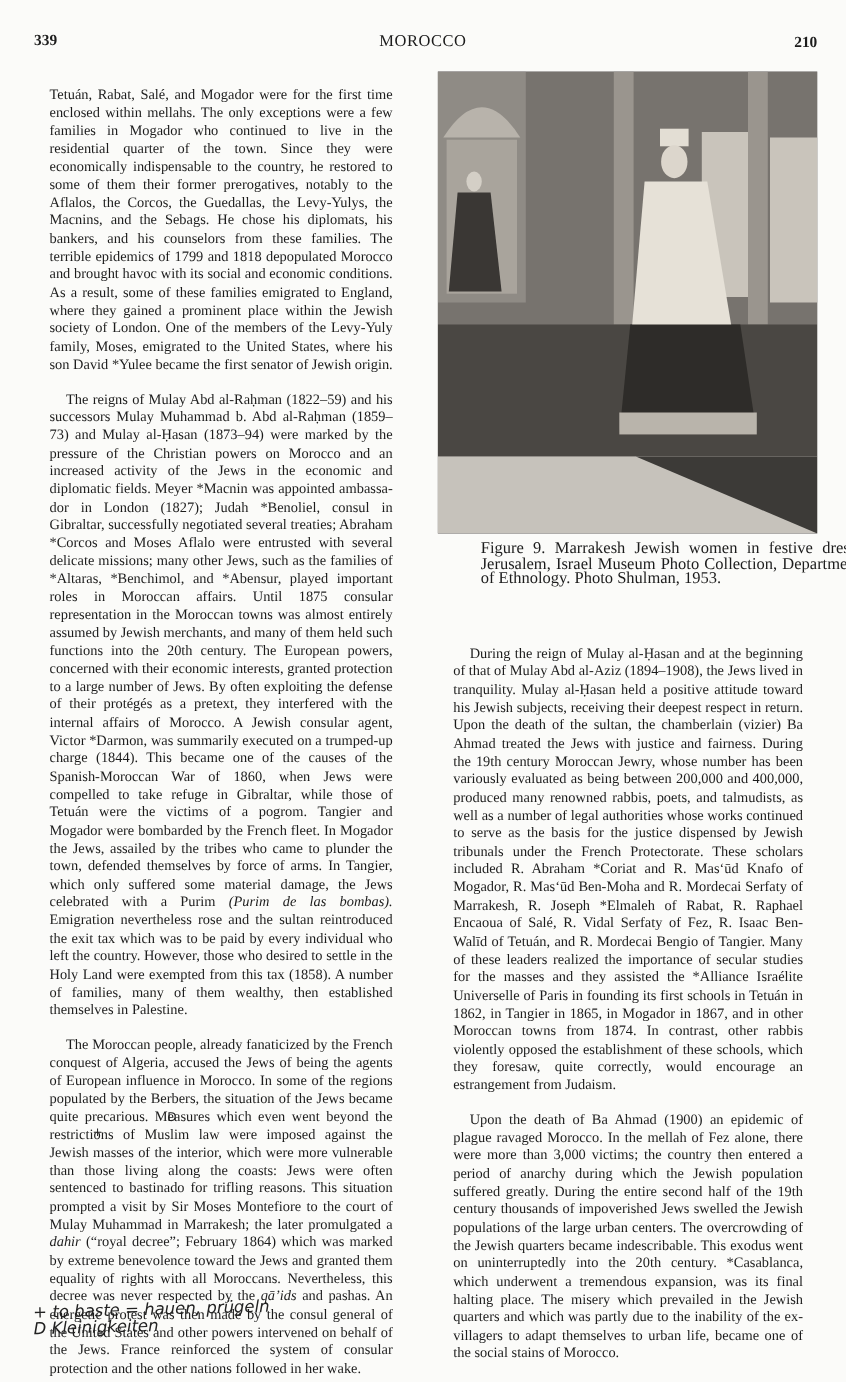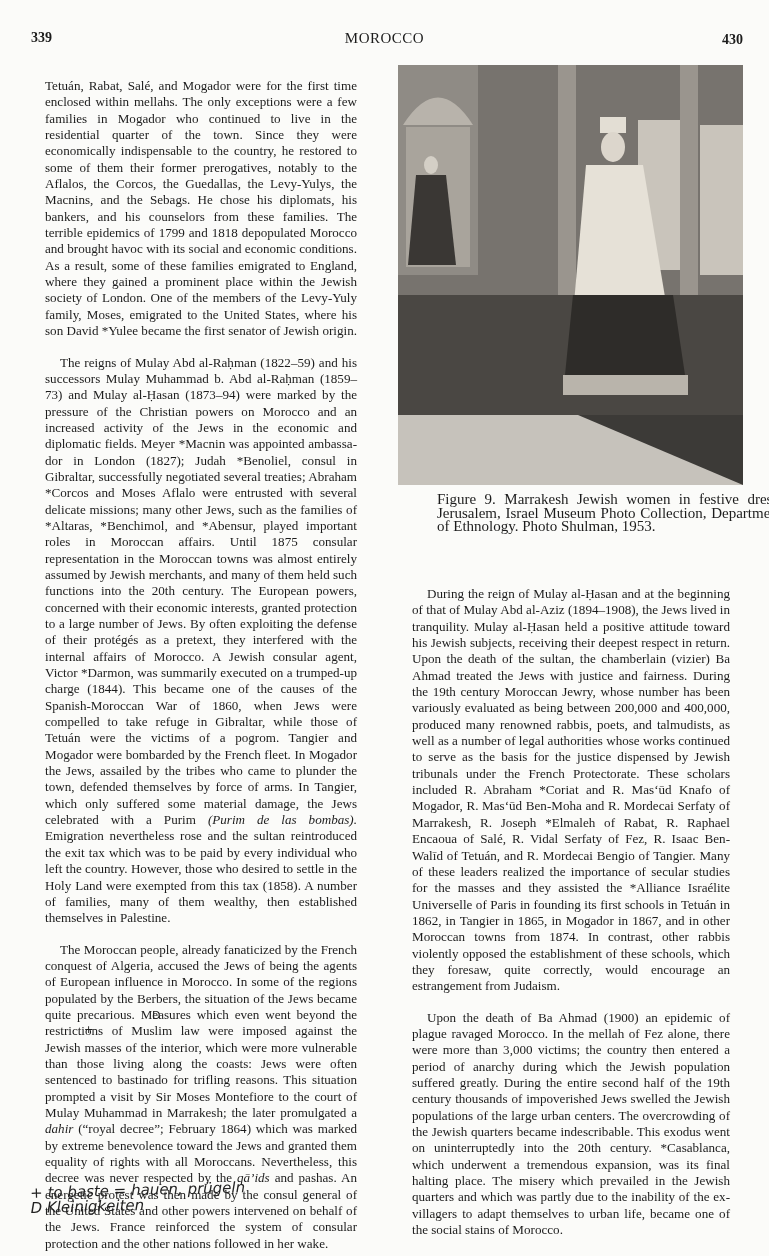--- a/index.html
+++ b/index.html
@@ -34,21 +34,21 @@
     transform: rotate(-1.5deg); transform-origin: left top; font-style: italic; }
   .note div { white-space: nowrap; }
   .margin-mark { position: absolute; font-family: "DejaVu Sans", sans-serif; font-size: 11px; color: #222; }
 </style>
 </head>
 <body>
 
 <div class="running-head">
   <span class="folio-left">339</span>
   <span class="section-title">MOROCCO</span>
-  <span class="folio-right">430</span>
+  <span class="folio-right">210</span>
 </div>
 
 <div class="col col-left">
   <p>Tetuán, Rabat, Salé, and Mogador were for the first time enclosed within mellahs. The only exceptions were a few families in Mogador who continued to live in the residential quarter of the town. Since they were economically indispen­sable to the country, he restored to some of them their former prerogatives, notably to the Aflalos, the Corcos, the Guedallas, the Levy-Yulys, the Macnins, and the Sebags. He chose his diplomats, his bankers, and his counselors from these families. The terrible epidemics of 1799 and 1818 depopulated Morocco and brought havoc with its social and economic conditions. As a result, some of these families emigrated to England, where they gained a prominent place within the Jewish society of London. One of the members of the Levy-Yuly family, Moses, emigrated to the United States, where his son David *Yulee became the first senator of Jewish origin.</p>
   <p class="indent"><span>The reigns of Mulay Abd al-Raḥman (1822–59) and his successors Mulay Muhammad b. Abd al-Raḥman (1859–73) and Mulay al-Ḥasan (1873–94) were marked by the pressure of the Christian powers on Morocco and an increased activity of the Jews in the economic and diplomatic fields. Meyer *Macnin was appointed ambassa­dor in London (1827); Judah *Benoliel, consul in Gibraltar, successfully negotiated several treaties; Abraham *Corcos and Moses Aflalo were entrusted with several delicate missions; many other Jews, such as the families of *Altaras, *Benchimol, and *Abensur, played important roles in Moroccan affairs. Until 1875 consular representation in the Moroccan towns was almost entirely assumed by Jewish merchants, and many of them held such functions into the 20th century. The European powers, concerned with their economic interests, granted protection to a large number of Jews. By often exploiting the defense of their protégés as a pretext, they interfered with the internal affairs of Morocco. A Jewish consular agent, Victor *Darmon, was summarily executed on a trumped-up charge (1844). This became one of the causes of the Spanish-Moroccan War of 1860, when Jews were compelled to take refuge in Gibraltar, while those of Tetuán were the victims of a pogrom. Tangier and Mogador were bombarded by the French fleet. In Mogador the Jews, assailed by the tribes who came to plunder the town, defended themselves by force of arms. In Tangier, which only suffered some material damage, the Jews celebrated with a Purim</span> <em>(Purim de las bombas).</em><span> Emigration nevertheless rose and the sultan reintroduced the exit tax which was to be paid by every individual who left the country. However, those who desired to settle in the Holy Land were exempted from this tax (1858). A number of families, many of them wealthy, then established themselves in Palestine.</span></p>
   <p class="indent"><span>The Moroccan people, already fanaticized by the French conquest of Algeria, accused the Jews of being the agents of European influence in Morocco. In some of the regions populated by the Berbers, the situation of the Jews became quite precarious. Measures which even went beyond the restrictions of Muslim law were imposed against the Jewish masses of the interior, which were more vulnerable than those living along the coasts: Jews were often sentenced to bastinado for trifling reasons. This situation prompted a visit by Sir Moses Montefiore to the court of Mulay Muhammad in Marrakesh; the later promulgated a</span> <em>dahir</em><span> (“royal decree”; February 1864) which was marked by extreme benevolence toward the Jews and granted them equality of rights with all Moroccans. Nevertheless, this decree was never respected by the </span><em>qā’ids</em><span> and pashas. An energetic protest was then made by the consul general of the United States and other powers intervened on behalf of the Jews. France reinforced the system of consular protection and the other nations followed in her wake.</span></p>
 </div>
 
 <div class="figure" title="Marrakesh Jewish women in festive dress (photograph)">
   <svg viewBox="0 0 345 420" preserveAspectRatio="none">

